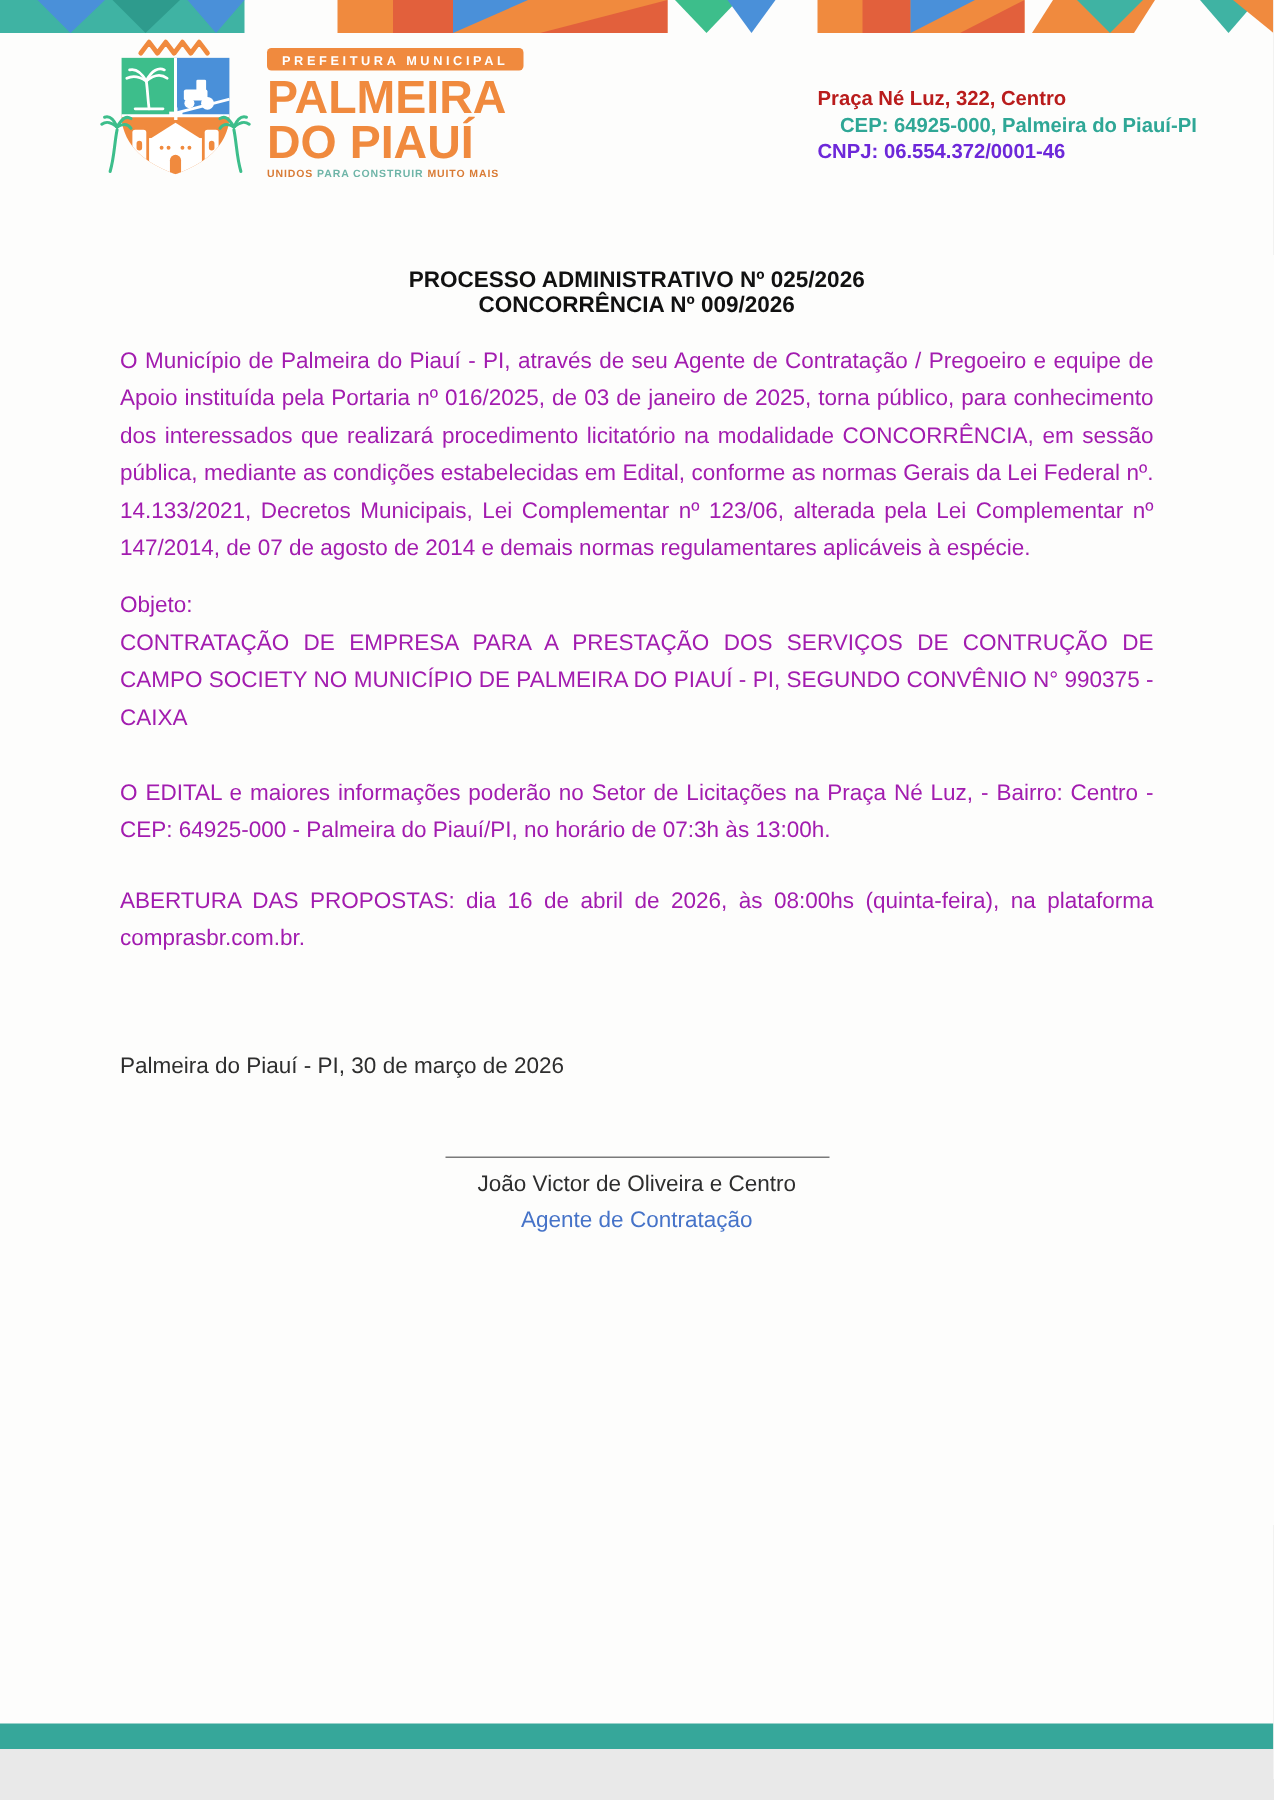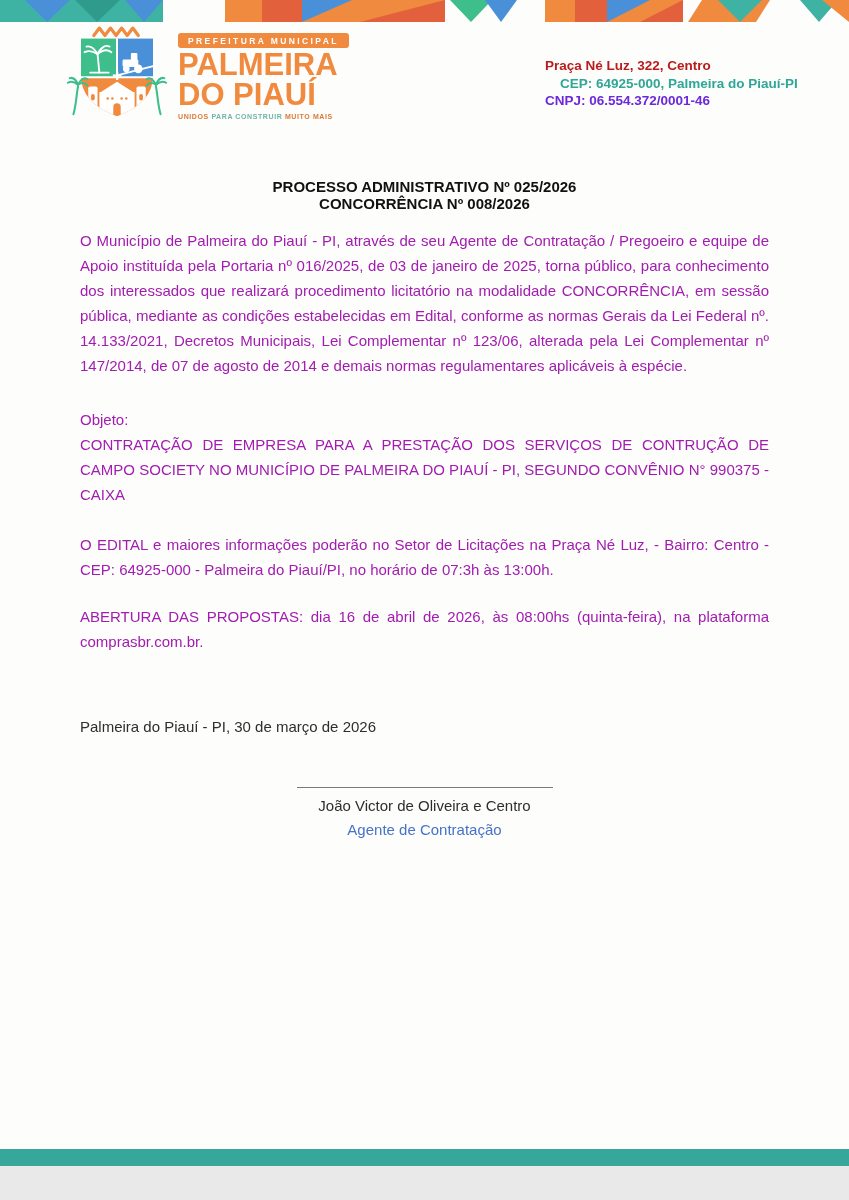--- a/index.html
+++ b/index.html
@@ -55,21 +55,21 @@
     font-size: 15px; font-weight: bold; line-height: 17px;
     color: #111111;
   }
 
   .para {
     font-size: 15px; line-height: 25px;
     text-align: justify;
     color: #a21caf;
   }
   .p-intro    { margin-top: 16px; }
-  .p-objeto   { margin-top: 29px; }
+  .p-objeto   { margin-top: 13px; }
   .p-edital   { margin-top: 25px; }
   .p-abertura { margin-top: 22px; }
 
   .date-line {
     margin-top: 60px;
     text-align: left;
     font-size: 15px; line-height: 25px; color: #2e2e2e;
   }
 
   .signature { margin-top: 48px; text-align: center; }
@@ -201,21 +201,21 @@
       <div class="c-address">Praça Né Luz, 322, Centro</div>
       <div class="c-cep">CEP: 64925-000, Palmeira do Piauí-PI</div>
       <div class="c-cnpj">CNPJ: 06.554.372/0001-46</div>
     </div>
   </div>
 
   <div class="doc">
 
     <div class="title-block">
       <div>PROCESSO ADMINISTRATIVO Nº 025/2026</div>
-      <div>CONCORRÊNCIA Nº 008/2026</div>
+      <div>CONCORRÊNCIA Nº 009/2026</div>
     </div>
 
     <p class="para p-intro">O Município de Palmeira do Piauí - PI, através de seu Agente de Contratação / Pregoeiro e equipe de Apoio instituída pela Portaria nº 016/2025, de 03 de janeiro de 2025, torna público, para conhecimento dos interessados que realizará procedimento licitatório na modalidade CONCORRÊNCIA, em sessão pública, mediante as condições estabelecidas em Edital, conforme as normas Gerais da Lei Federal nº. 14.133/2021, Decretos Municipais, Lei Complementar nº 123/06, alterada pela Lei Complementar nº 147/2014, de 07 de agosto de 2014 e demais normas regulamentares aplicáveis à espécie.</p>
 
     <div class="para p-objeto">
       <div>Objeto:</div>
       <div>CONTRATAÇÃO DE EMPRESA PARA A PRESTAÇÃO DOS SERVIÇOS DE CONTRUÇÃO DE CAMPO SOCIETY NO MUNICÍPIO DE PALMEIRA DO PIAUÍ - PI, SEGUNDO CONVÊNIO N° 990375 - CAIXA</div>
     </div>
 
     <p class="para p-edital">O EDITAL e maiores informações poderão no Setor de Licitações na Praça Né Luz, - Bairro: Centro - CEP: 64925-000 - Palmeira do Piauí/PI, no horário de 07:3h às 13:00h.</p>

